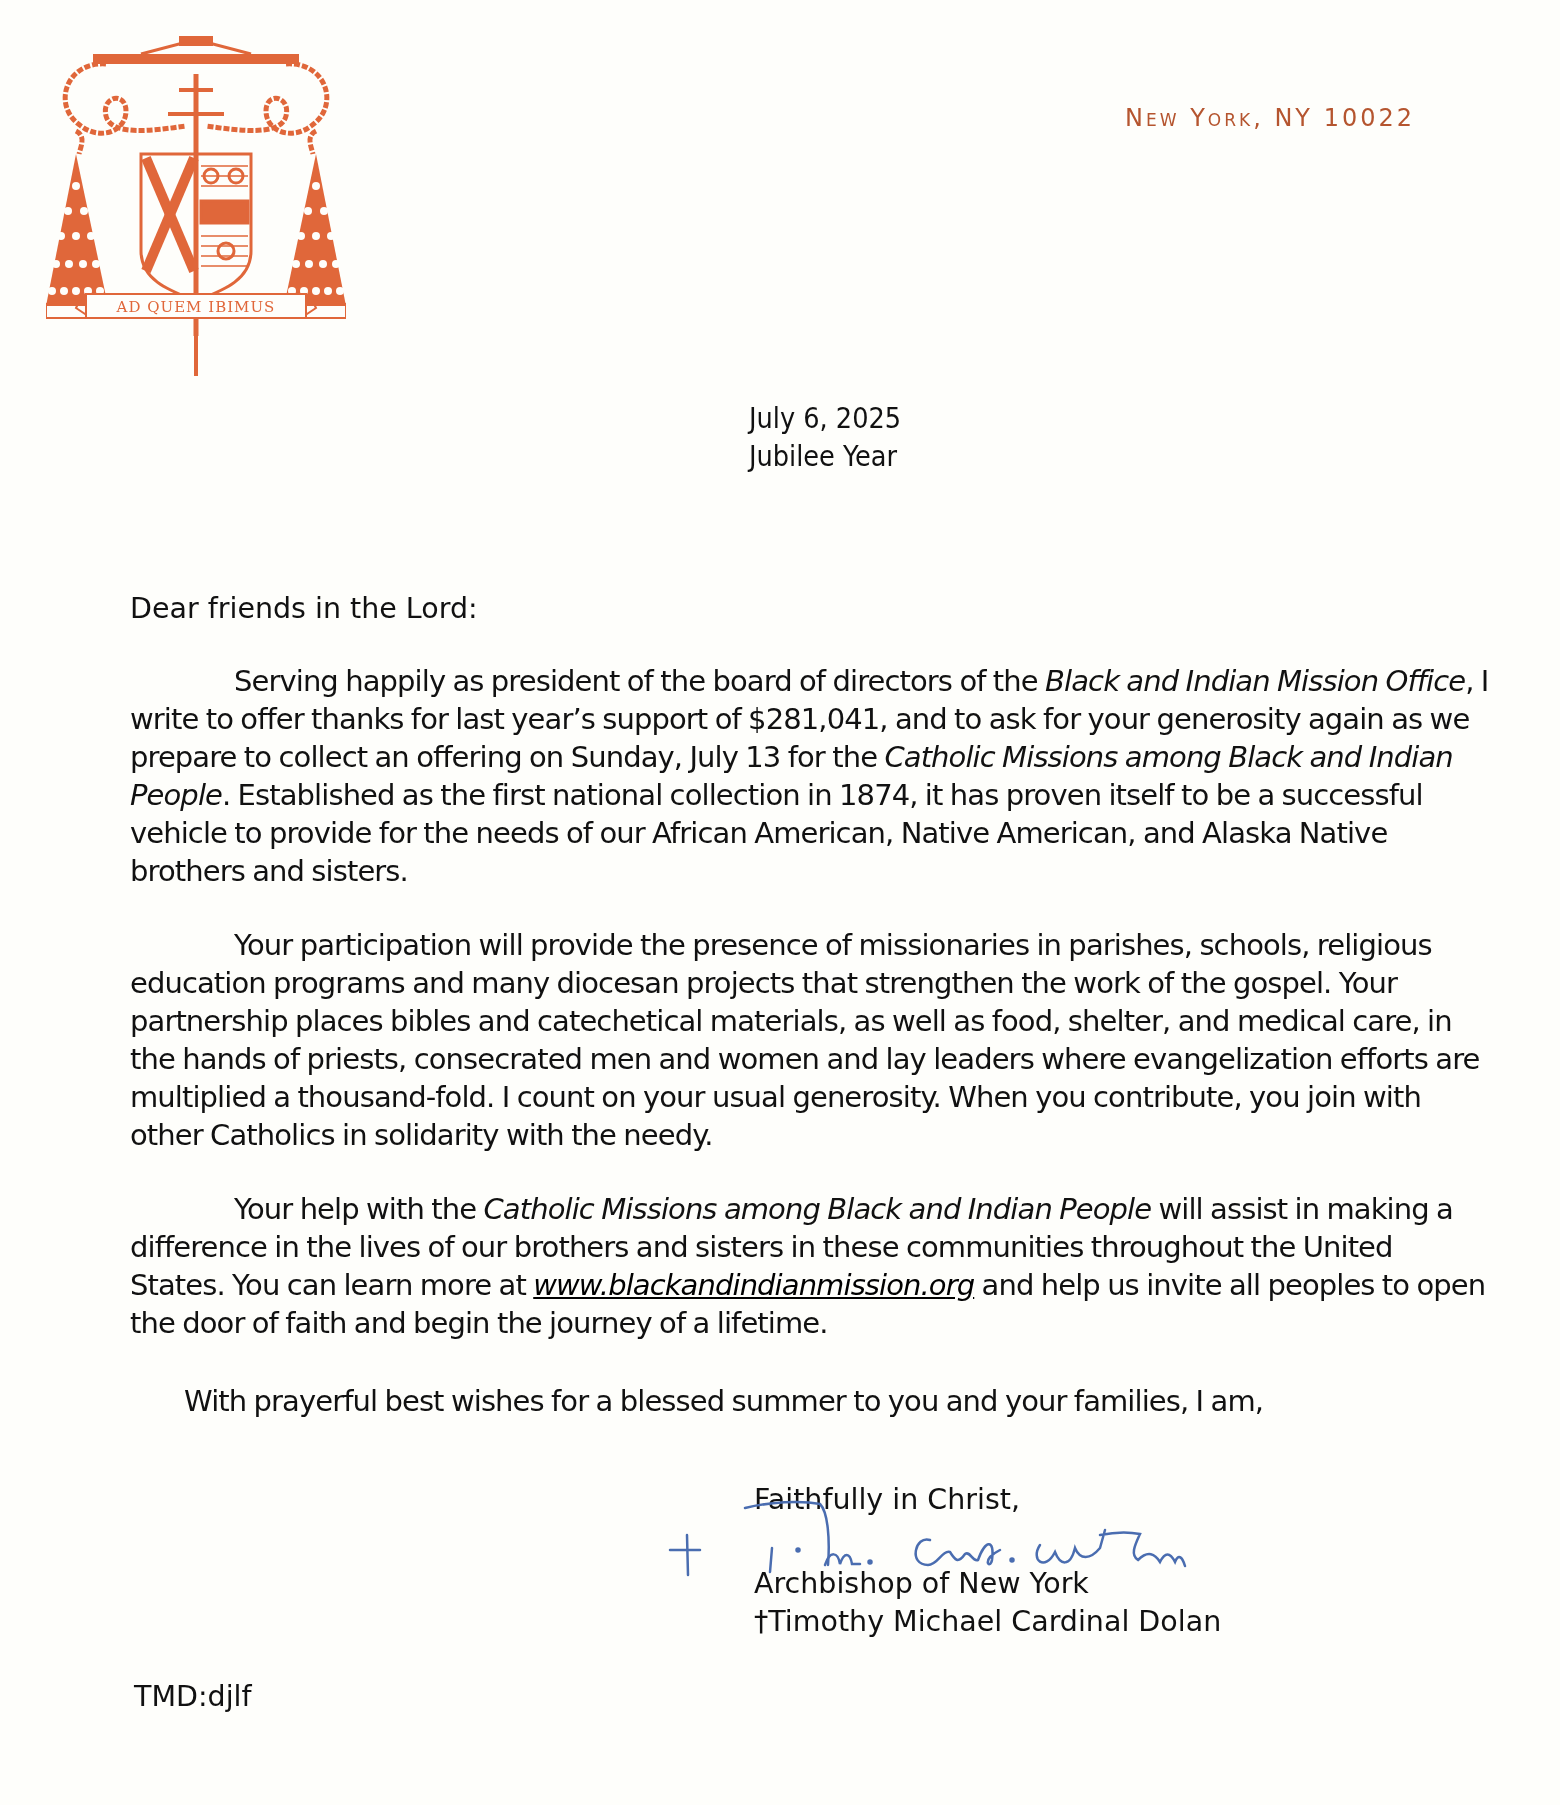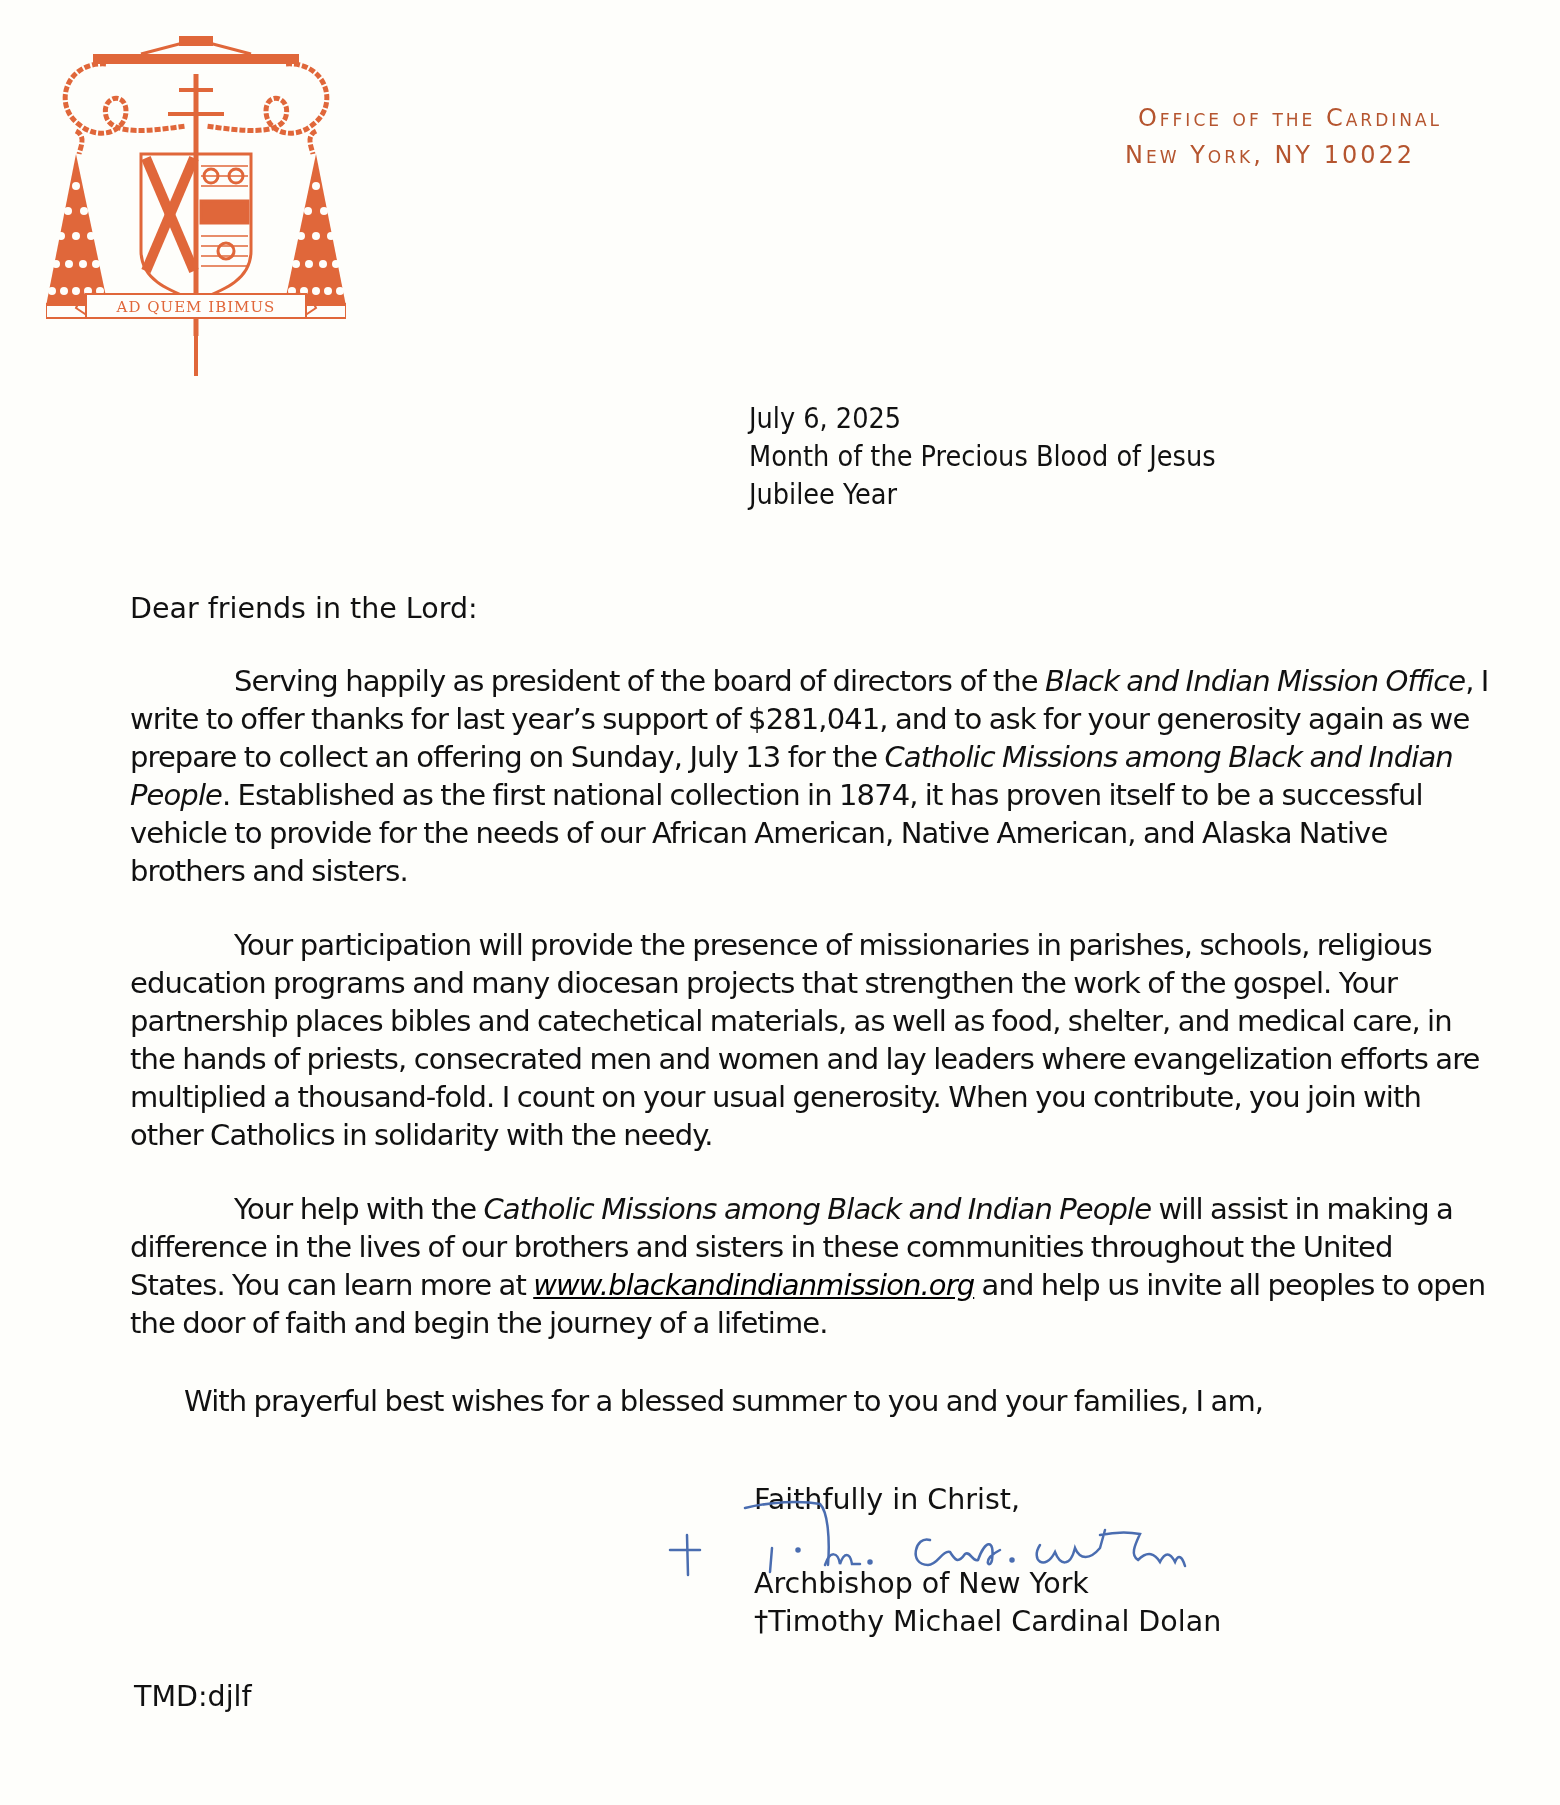--- a/index.html
+++ b/index.html
@@ -109,27 +109,25 @@
     <circle cx="180" cy="215" r="8"></circle>
     <rect x="155" y="165" width="47" height="22" fill="#e0673a"></rect>
   </g>
 
   <path d="M0 268 L35 262 L30 272 L45 282 L0 282 Z M300 268 L265 262 L270 272 L255 282 L300 282 Z" fill="none" stroke="#e0673a" stroke-width="2"></path>
   <rect x="40" y="258" width="220" height="24" fill="#fefefb" stroke="#e0673a" stroke-width="2"></rect>
   <text x="150" y="276" text-anchor="middle" font-family="DejaVu Serif, serif" font-size="15" fill="#e0673a" letter-spacing="1">AD QUEM IBIMUS</text>
 </svg>
 
 <div class="letterhead">
-  <div class="l1">Office of the Cardinal</div>
   <div>New York, NY 10022</div>
 </div>
 
 <div class="dateblock">
   <div>July 6, 2025</div>
-  <div>Month of the Precious Blood of Jesus</div>
   <div>Jubilee Year</div>
 </div>
 
 <div class="salutation">Dear friends in the Lord:</div>
 
 <div class="para p1 body-text"><span>Serving happily as president of the board of directors of the </span><i>Black and Indian Mission Office</i><span>, I write to offer thanks for last year’s support of $281,041, and to ask for your generosity again as we prepare to collect an offering on Sunday, July 13 for the </span><i>Catholic Missions among Black and Indian People</i><span>.  Established as the first national collection in 1874, it has proven itself to be a successful vehicle to provide for the needs of our African American, Native American, and Alaska Native brothers and sisters.</span></div>
 
 <div class="para p2 body-text"><span>Your participation will provide the presence of missionaries in parishes, schools, religious education programs and many diocesan projects that strengthen the work of the gospel.  Your partnership places bibles and catechetical materials, as well as food, shelter, and medical care, in the hands of priests, consecrated men and women and lay leaders where evangelization efforts are multiplied a thousand-fold. I count on your usual generosity.  When you contribute, you join with other Catholics in solidarity with the needy.</span></div>
 
 <div class="para p3 body-text"><span>Your help with the </span><i>Catholic Missions among Black and Indian People</i><span> will assist in making a difference in the lives of our brothers and sisters in these communities throughout the United States.  You can learn more at </span><a class="link">www.blackandindianmission.org</a><span> and help us invite all peoples to open the door of faith and begin the journey of a lifetime.</span></div>

